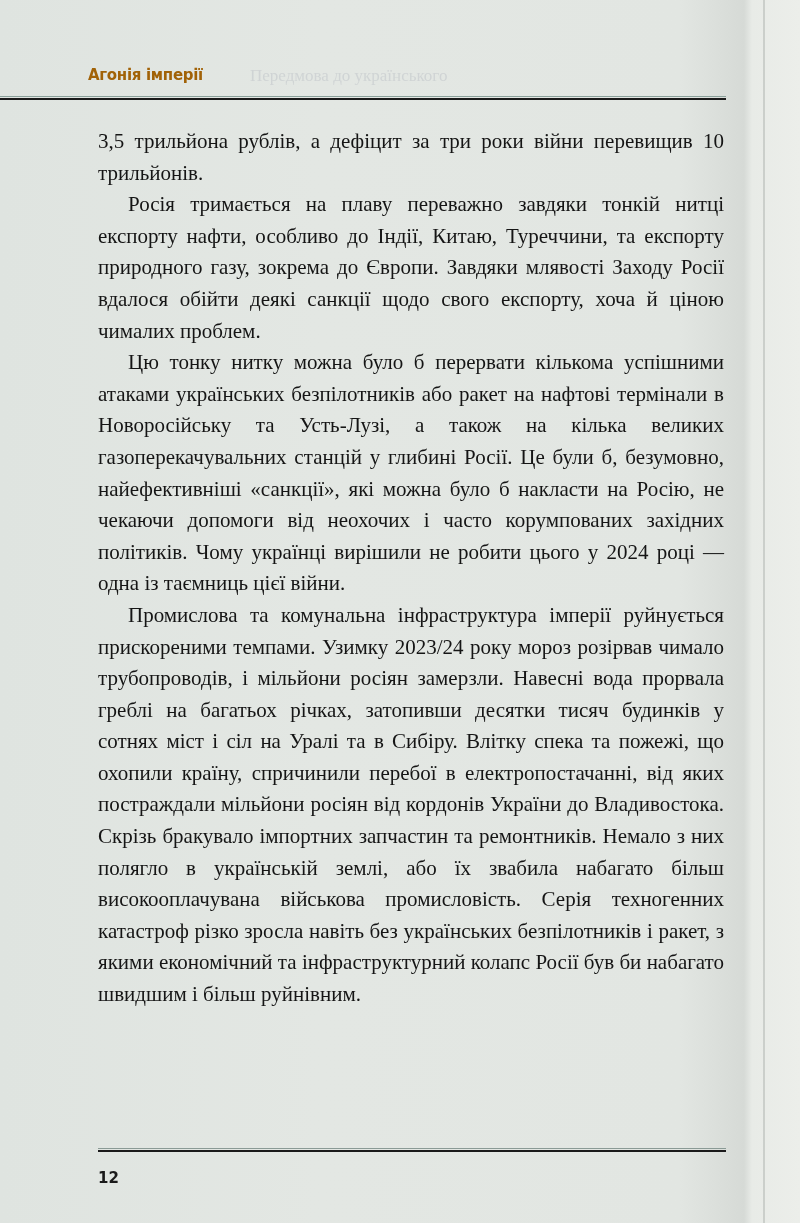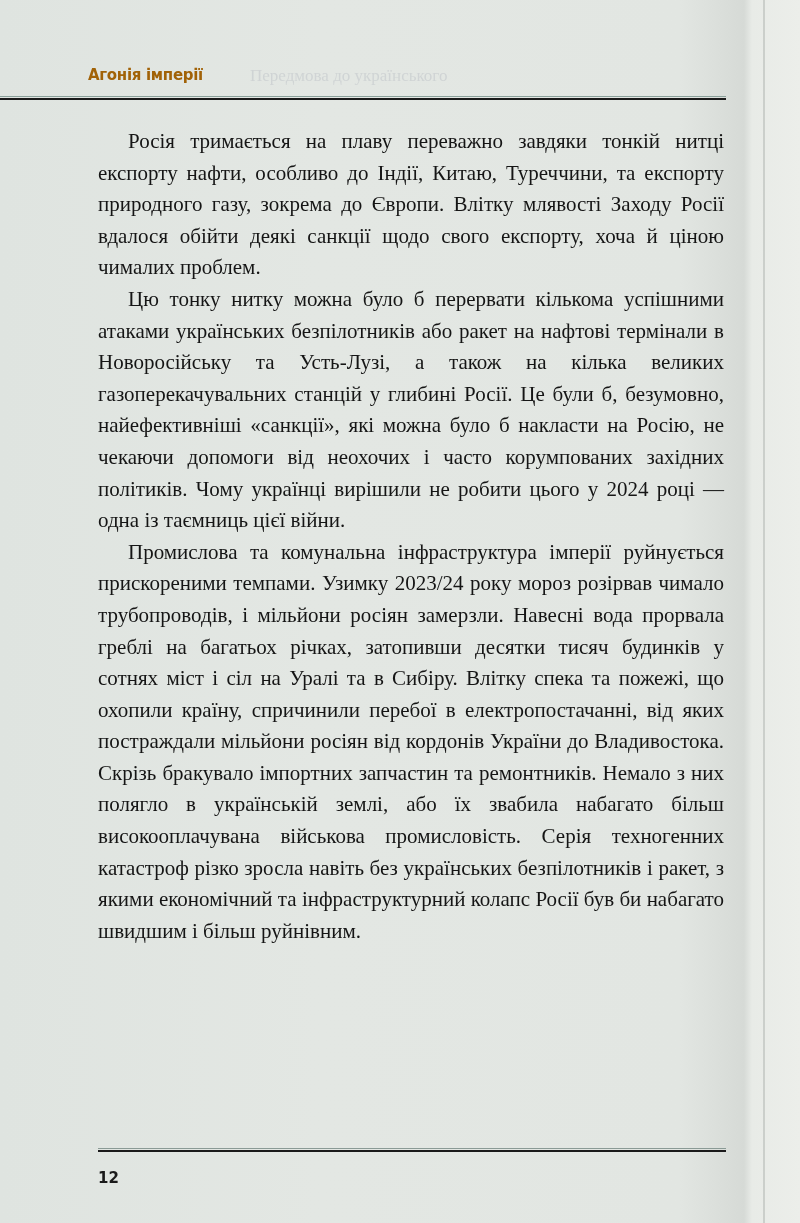--- a/index.html
+++ b/index.html
@@ -49,19 +49,20 @@
 </head>
 <body>
 
 <div class="page-edge"></div>
 <div class="bleed">Передмова до українського</div>
 
 <div class="running-head">Агонія імперії</div>
 <div class="rule-top"></div>
 
 <div class="body-text">
-  <p>Росія тримається на плаву переважно завдяки тонкій нитці експорту нафти, особливо до Індії, Китаю, Туреччини, та експорту природного газу, зокрема до Європи. Влітку млявості Заходу Росії вдалося обійти деякі санкції щодо свого експорту, хоча й ціною чималих проблем.</p>
+  <p class="cont">3,5 трильйона рублів, а дефіцит за три роки війни перевищив 10 трильйонів.</p>
+  <p>Росія тримається на плаву переважно завдяки тонкій нитці експорту нафти, особливо до Індії, Китаю, Туреччини, та експорту природного газу, зокрема до Європи. Завдяки млявості Заходу Росії вдалося обійти деякі санкції щодо свого експорту, хоча й ціною чималих проблем.</p>
   <p>Цю тонку нитку можна було б перервати кількома успішними атаками українських безпілотників або ракет на нафтові термінали в Новоросійську та Усть-Лузі, а також на кілька великих газоперекачувальних станцій у глибині Росії. Це були б, безумовно, найефективніші «санкції», які можна було б накласти на Росію, не чекаючи допомоги від неохочих і часто корумпованих західних політиків. Чому українці вирішили не робити цього у 2024 році — одна із таємниць цієї війни.</p>
   <p>Промислова та комунальна інфраструктура імперії руйнується прискореними темпами. Узимку 2023/24 року мороз розірвав чимало трубопроводів, і мільйони росіян замерзли. Навесні вода прорвала греблі на багатьох річках, затопивши десятки тисяч будинків у сотнях міст і сіл на Уралі та в Сибіру. Влітку спека та пожежі, що охопили країну, спричинили перебої в електропостачанні, від яких постраждали мільйони росіян від кордонів України до Владивостока. Скрізь бракувало імпортних запчастин та ремонтників. Немало з них полягло в українській землі, або їх звабила набагато більш високооплачувана військова промисловість. Серія техногенних катастроф різко зросла навіть без українських безпілотників і ракет, з якими економічний та інфраструктурний колапс Росії був би набагато швидшим і більш руйнівним.</p>
 </div>
 
 <div class="rule-bottom"></div>
 <div class="folio">12</div>
 
 </body></html>

